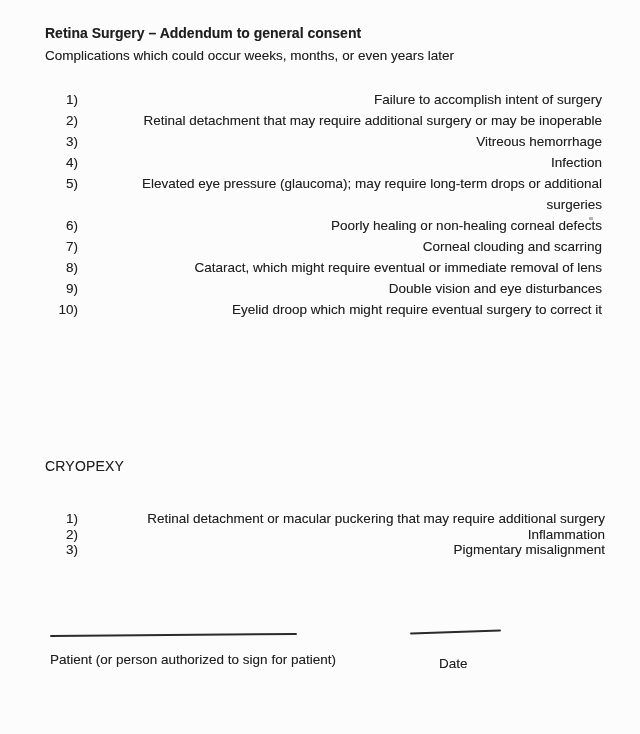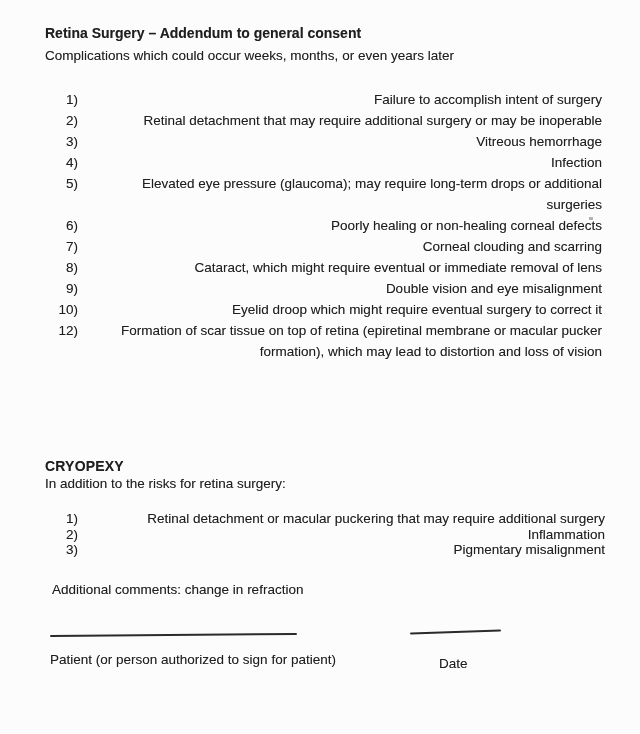--- a/index.html
+++ b/index.html
@@ -47,21 +47,21 @@
   #cryopexy-list li{
     display:grid;
     grid-template-columns:33px 515px;
     column-gap:12px;
     line-height:15.5px;
   }
   .num{ text-align:right; }
   .txt{ text-align:right; }
   .cryo-heading{
     left:45px;top:458px;
-    font-size:14px;font-weight:bold;
+    font-size:14px;font-weight:normal;
     letter-spacing:.2px;
     white-space:nowrap;
   }
   .cryo-intro{
     left:45px;top:476px;
     white-space:nowrap;
   }
   .comments-line{
     left:52px;top:582px;
     white-space:nowrap;
@@ -138,62 +138,53 @@
     <span class="txt">Corneal clouding and scarring</span>
   </li>
 
   <li>
     <span class="num">8)</span>
     <span class="txt">Cataract, which might require eventual or immediate removal of lens</span>
   </li>
 
   <li>
     <span class="num">9)</span>
-    <span class="txt">Double vision and eye misalignment</span>
+    <span class="txt">Double vision and eye disturbances</span>
   </li>
 
   <li>
     <span class="num">10)</span>
     <span class="txt">Eyelid droop which might require eventual surgery to correct it</span>
   </li>
 
 
-  <li>
-    <span class="num">12)</span>
-    <span class="txt">Formation of scar tissue on top of retina (epiretinal membrane or macular pucker formation), which may lead to distortion and loss of vision</span>
-  </li>
 
 
 </ol>
 
   <div class="abs cryo-heading">CRYOPEXY</div>
 
-  <div class="abs cryo-intro">In addition to the risks for retina surgery:</div>
 
   <ol class="abs num-list" id="cryopexy-list">
   <li>
     <span class="num">1)</span>
     <span class="txt">Retinal detachment or macular puckering that may require additional surgery</span>
   </li>
 
   <li>
     <span class="num">2)</span>
     <span class="txt">Inflammation</span>
   </li>
 
   <li>
     <span class="num">3)</span>
     <span class="txt">Pigmentary misalignment</span>
   </li>
 </ol>
 
-  <div class="abs comments-line">
-    <span>Additional comments:</span>
-    <span>change in refraction</span>
-  </div>
 
   <div class="abs sig-line long"></div>
 
   <div class="abs sig-line short"></div>
 
   <div class="abs patient-label">Patient (or person authorized to sign for patient)</div>
 
   <div class="abs date-label">Date</div>
 
   <div class="abs speck"></div>

